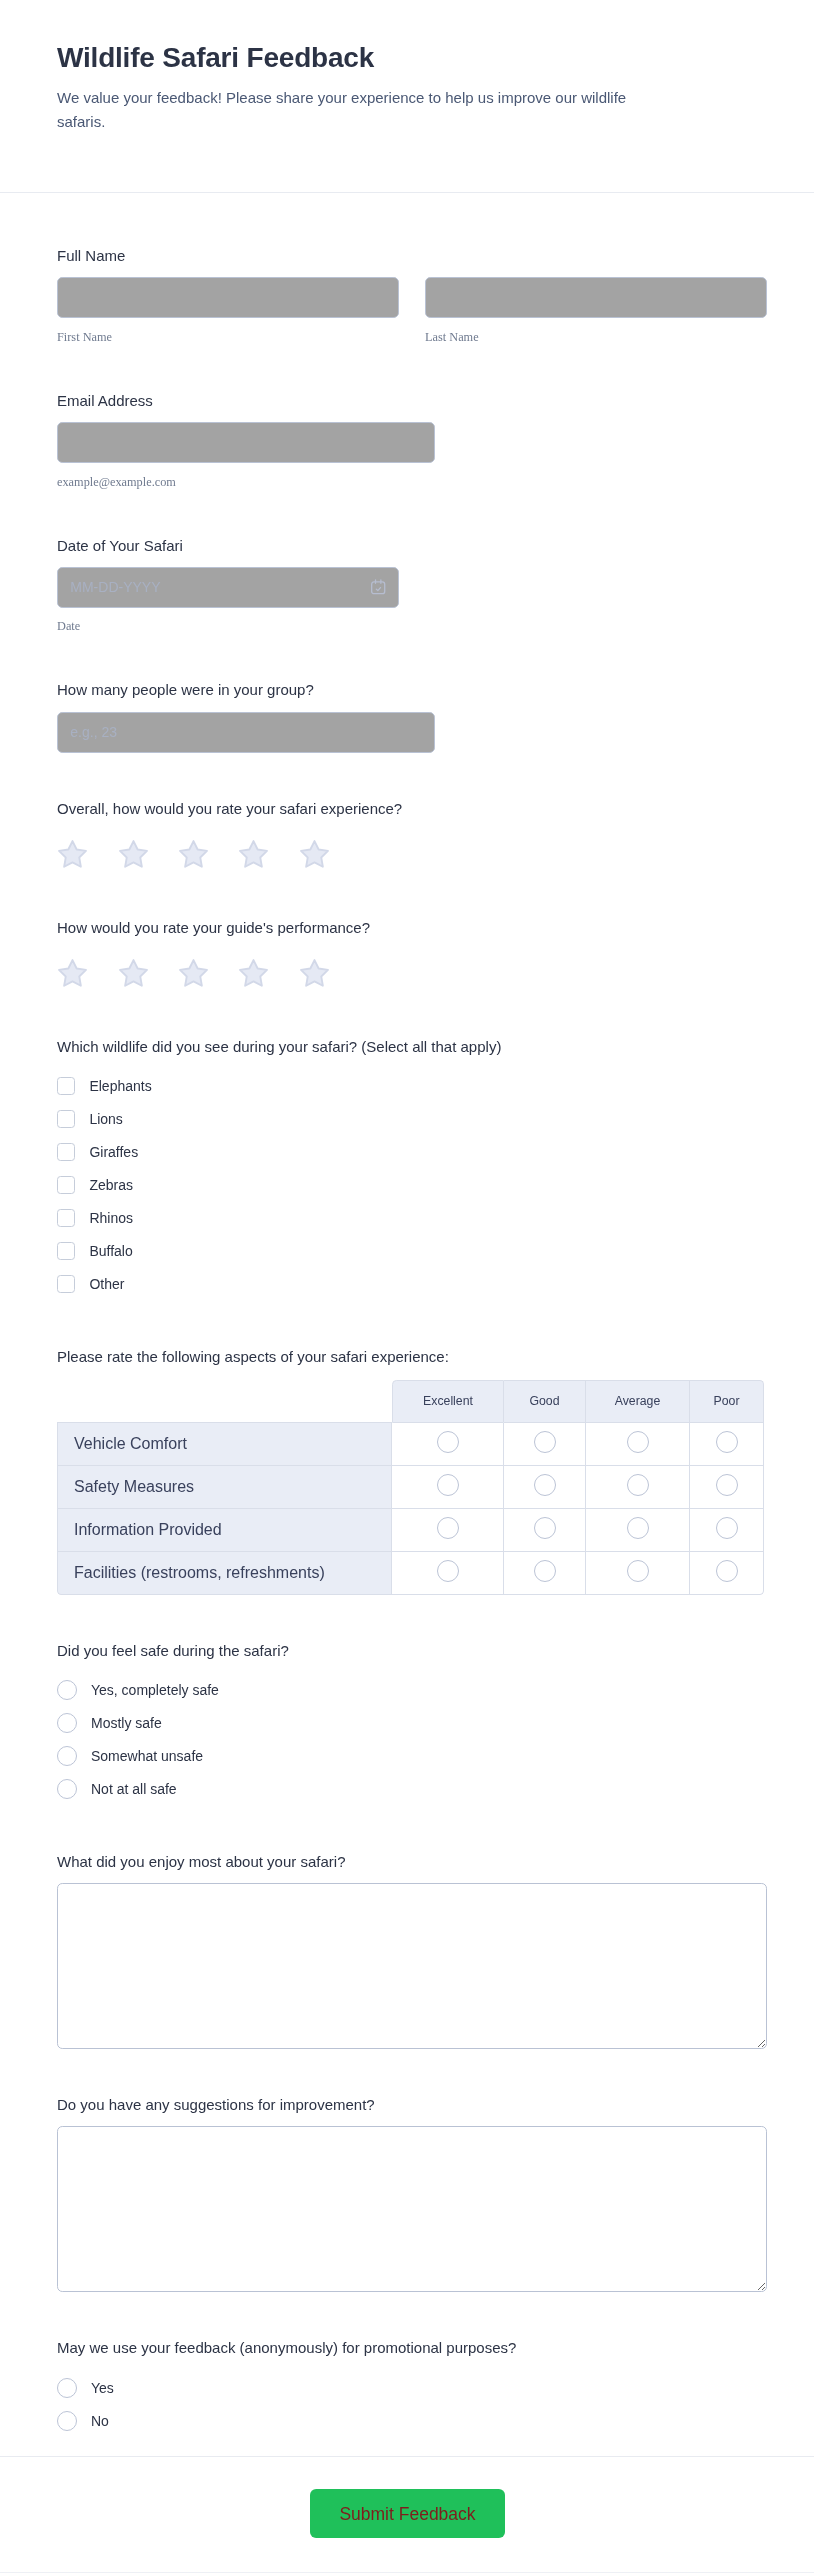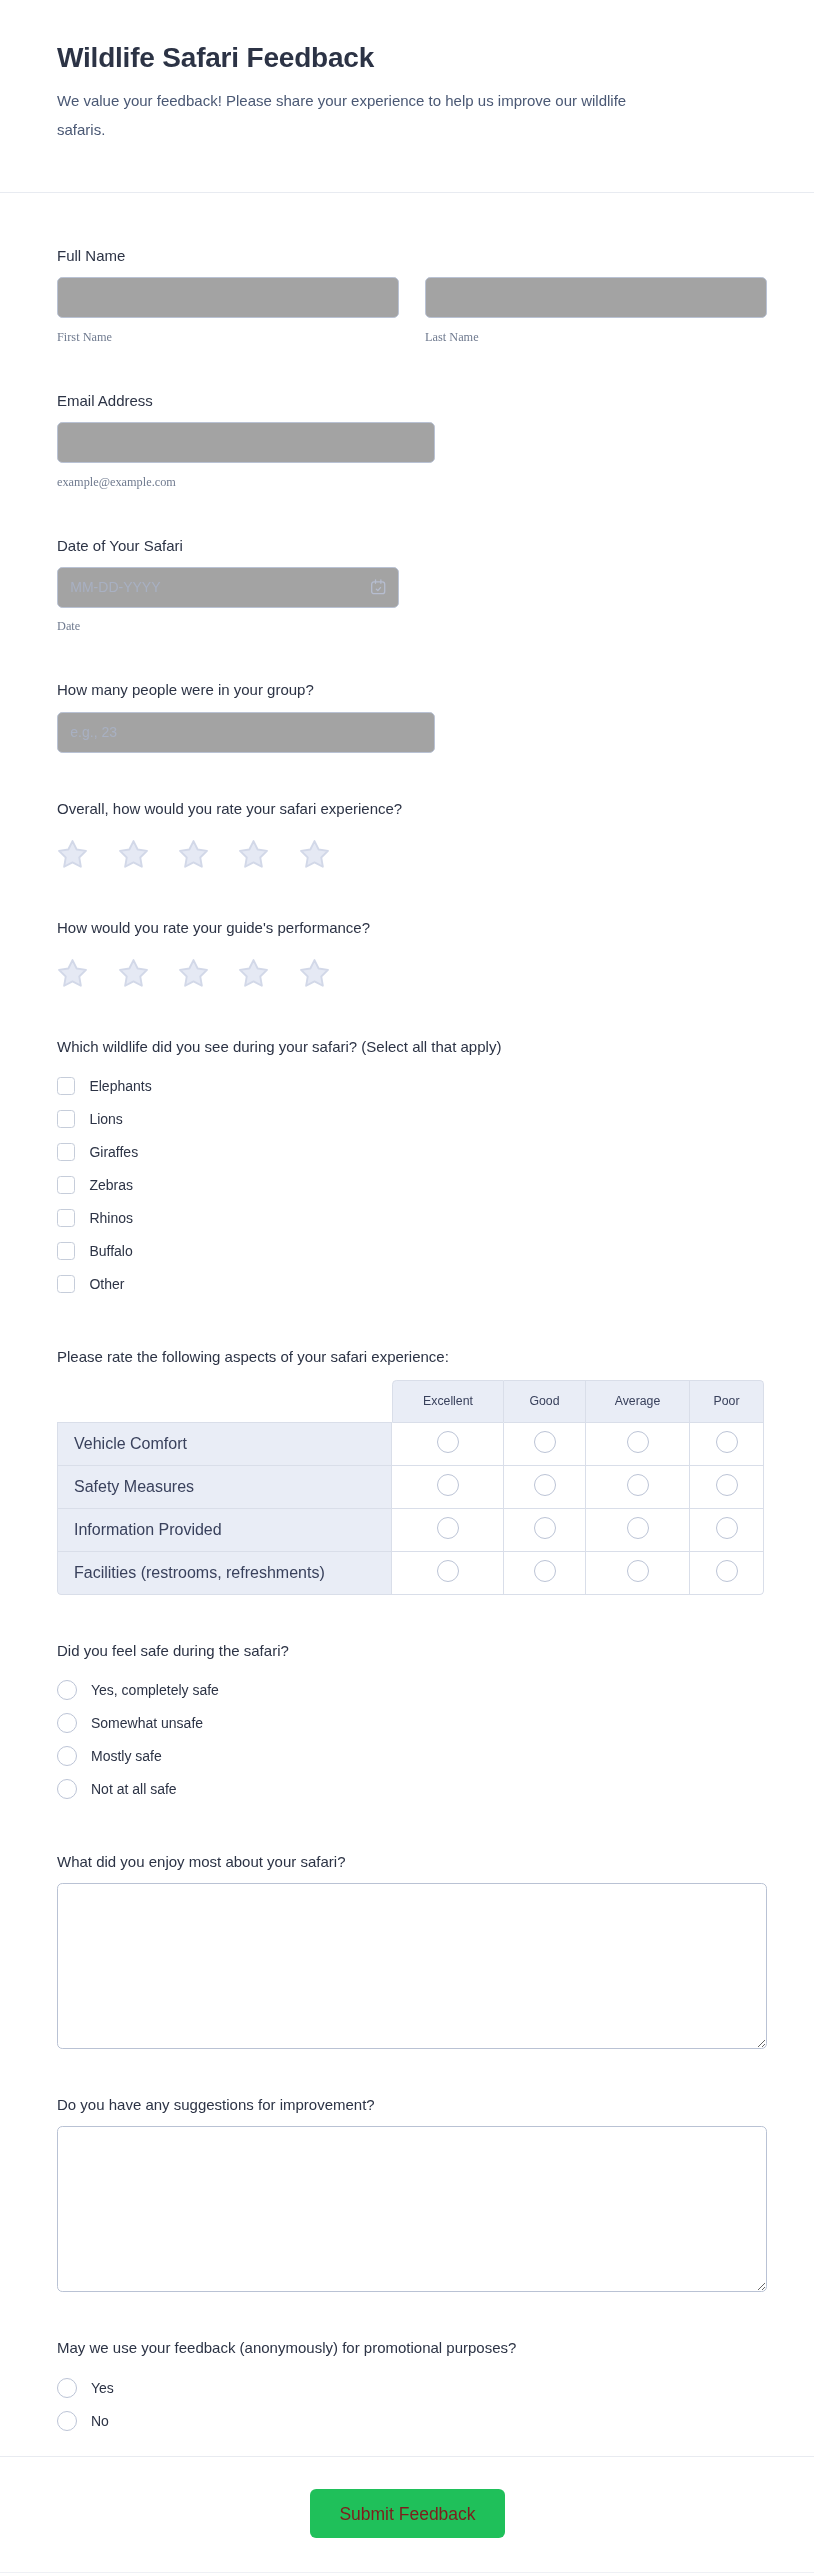--- a/index.html
+++ b/index.html
@@ -3,21 +3,21 @@
 <meta charset="utf-8">
 <style>
   * { box-sizing: border-box; }
   html, body { margin: 0; padding: 0; background: #ffffff; }
   body { font-family: "Liberation Sans", sans-serif; color: #2c3345; }
   .page { width: 815px; height: 2576px; background: #fff; position: relative; overflow: hidden; }
 
   
   .form-header { padding: 40px 24px 0 57px; height: 193px; border-bottom: 0.9px solid #e8ebf1; }
   .form-title { font-size: 28px; line-height: 35px; font-weight: 700; margin: 0 0 11.4px 0; color: #2c3345; letter-spacing: -0.2px; }
-  .form-subtitle { font-size: 15px; line-height: 29px; color: #4a5874; max-width: 596px; }
+  .form-subtitle { font-size: 15px; line-height: 24px; color: #4a5874; max-width: 596px; }
 
   
   .form-main { padding: 53px 48px 0 57px; }
   .question { margin-bottom: 46px; }
   .q-label { font-size: 15px; line-height: 19px; font-weight: 500; color: #2c3345; margin-bottom: 12.3px; }
   .sublabel { font-size: 12.3px; line-height: 16px; color: #6f7a8f; margin-top: 10.5px; font-family: Liberation Serif, serif; }
 
   .text-input {
     height: 41px; width: 100%; border: 0.9px solid #b9c2d4; border-radius: 5.3px;
     background: #a3a3a3; font-family: "Liberation Sans", sans-serif; font-size: 14px;
@@ -263,25 +263,25 @@
 
     <div class="question">
       <div class="q-label">Did you feel safe during the safari?</div>
       <div class="opt-list">
         <label class="opt-row">
             <span class="rdo"></span>
             <span class="opt-text">Yes, completely safe</span>
           </label>
         <label class="opt-row">
             <span class="rdo"></span>
+            <span class="opt-text">Mostly safe</span>
+          </label>
+        <label class="opt-row">
+            <span class="rdo"></span>
             <span class="opt-text">Somewhat unsafe</span>
-          </label>
-        <label class="opt-row">
-            <span class="rdo"></span>
-            <span class="opt-text">Mostly safe</span>
           </label>
         <label class="opt-row">
             <span class="rdo"></span>
             <span class="opt-text">Not at all safe</span>
           </label>
       </div>
     </div>
 
     <div class="question">
       <div class="q-label">What did you enjoy most about your safari?</div>

